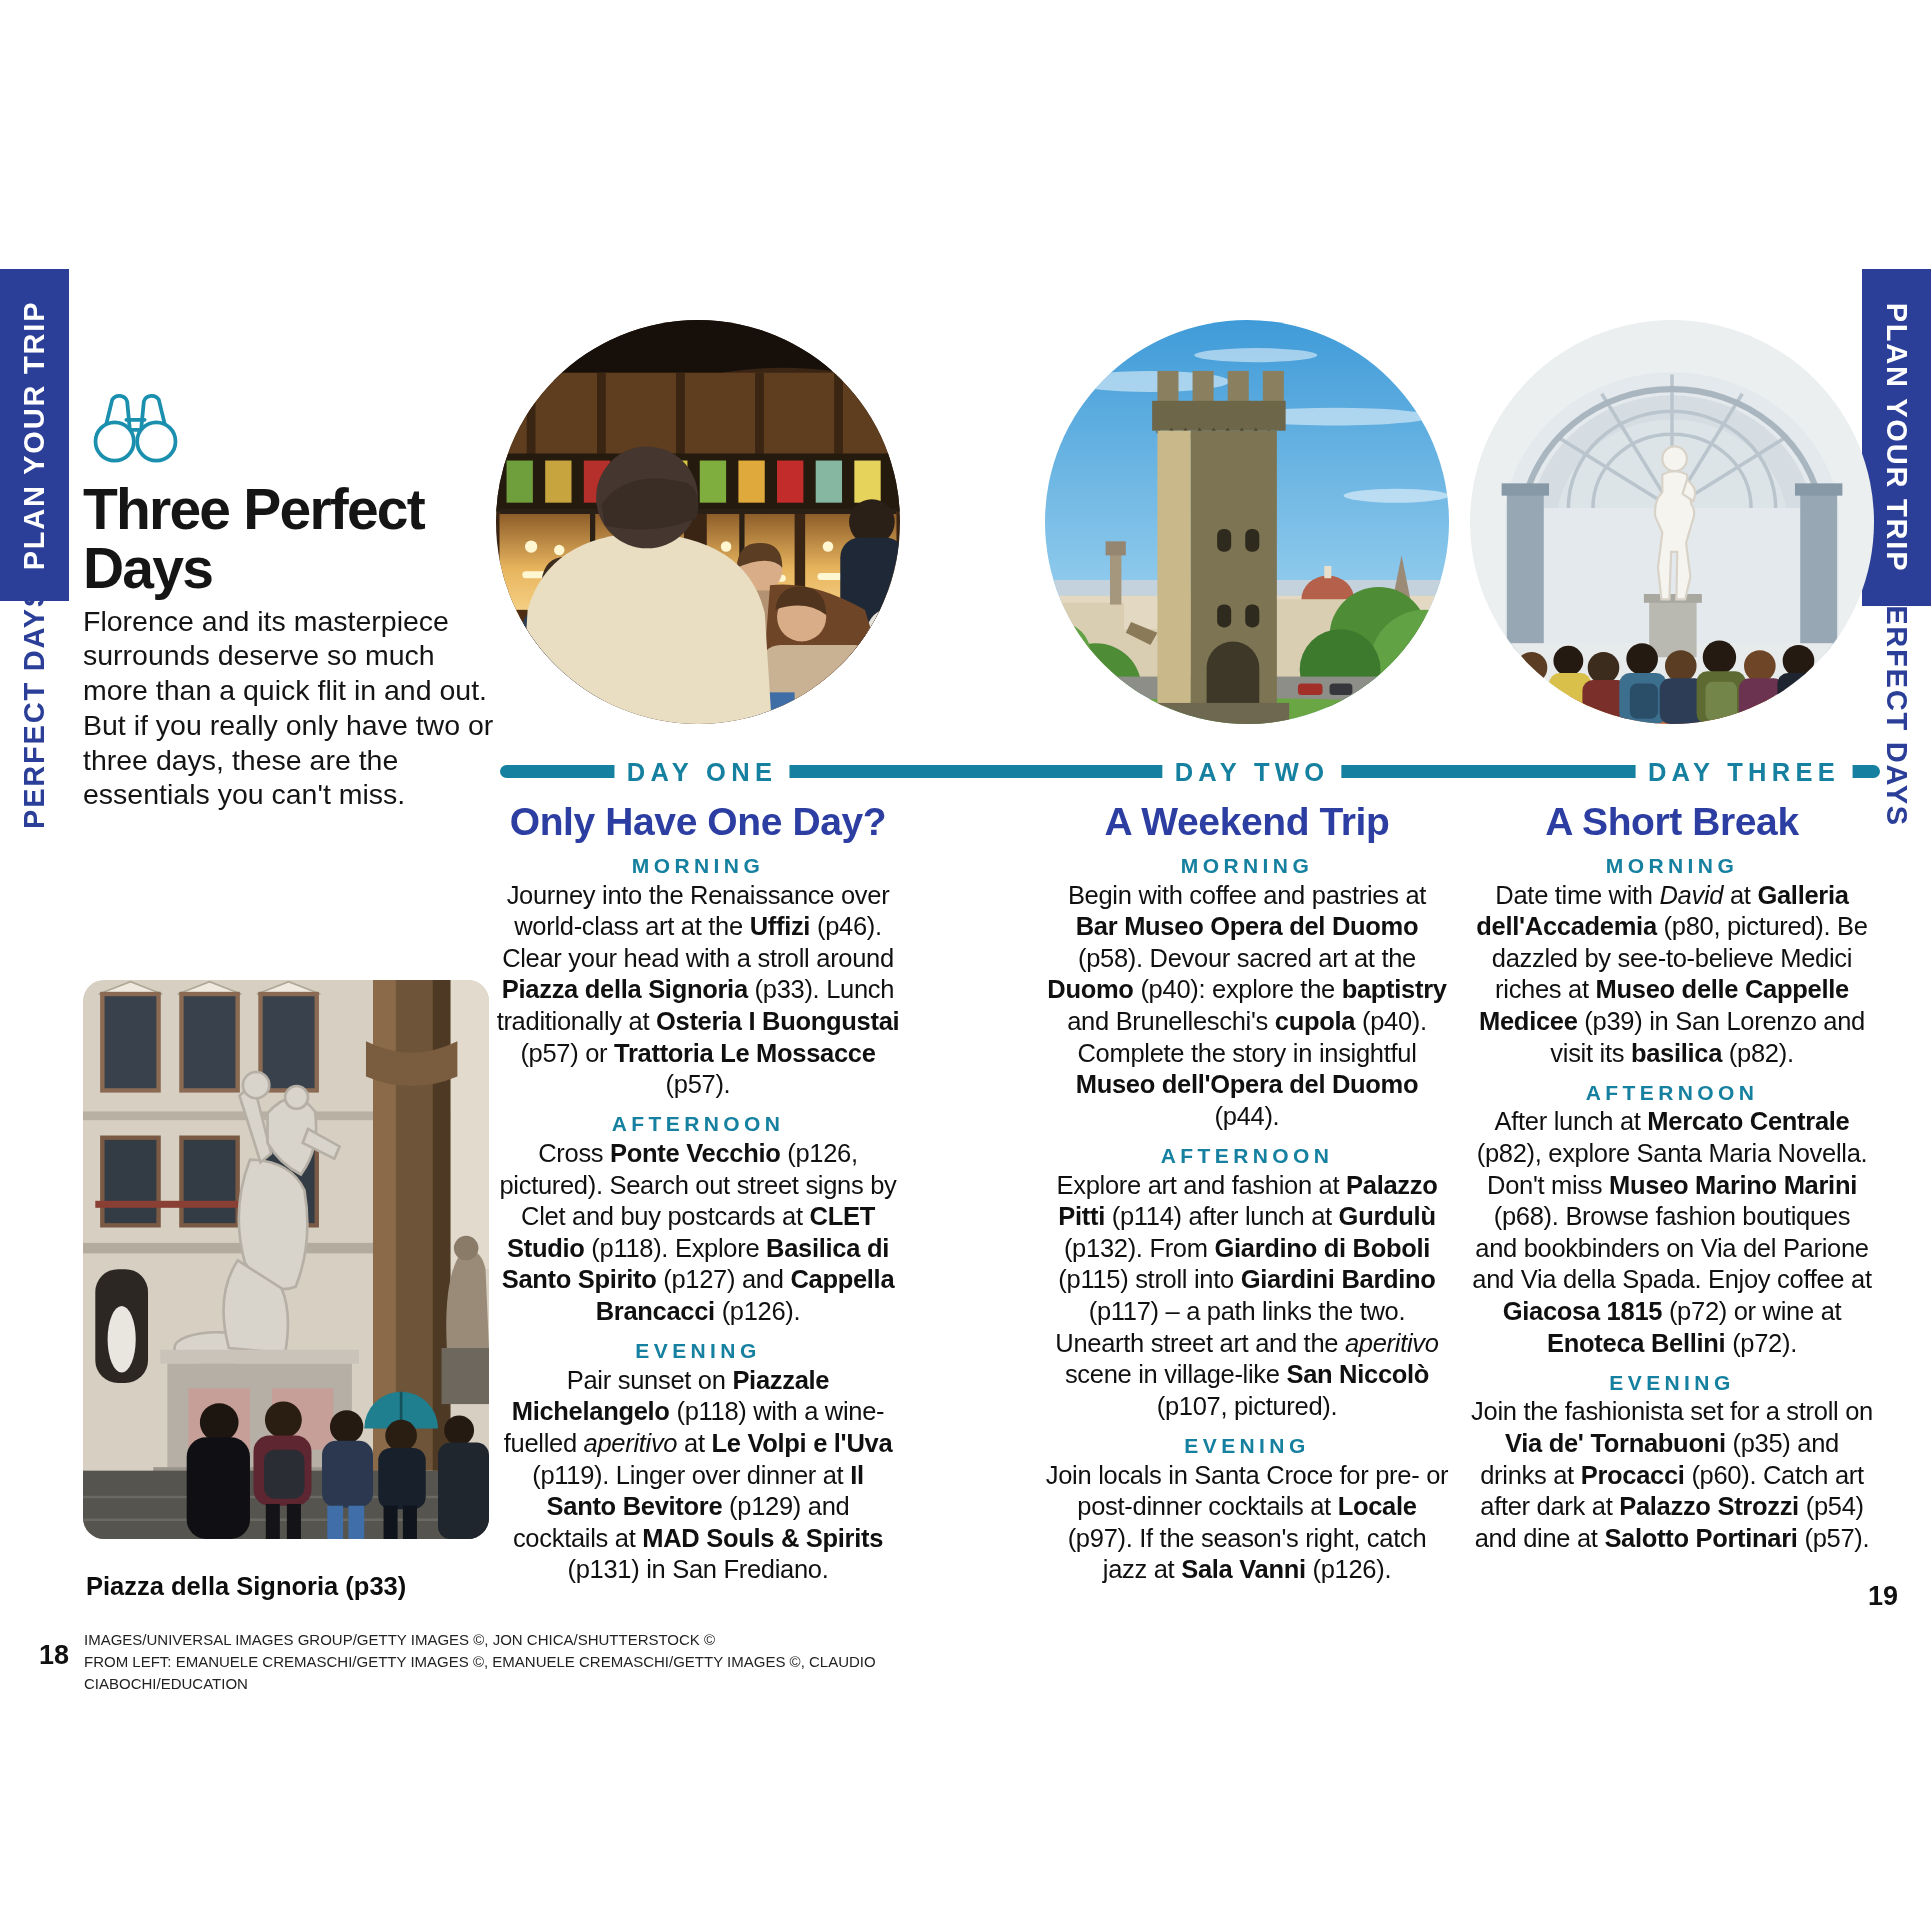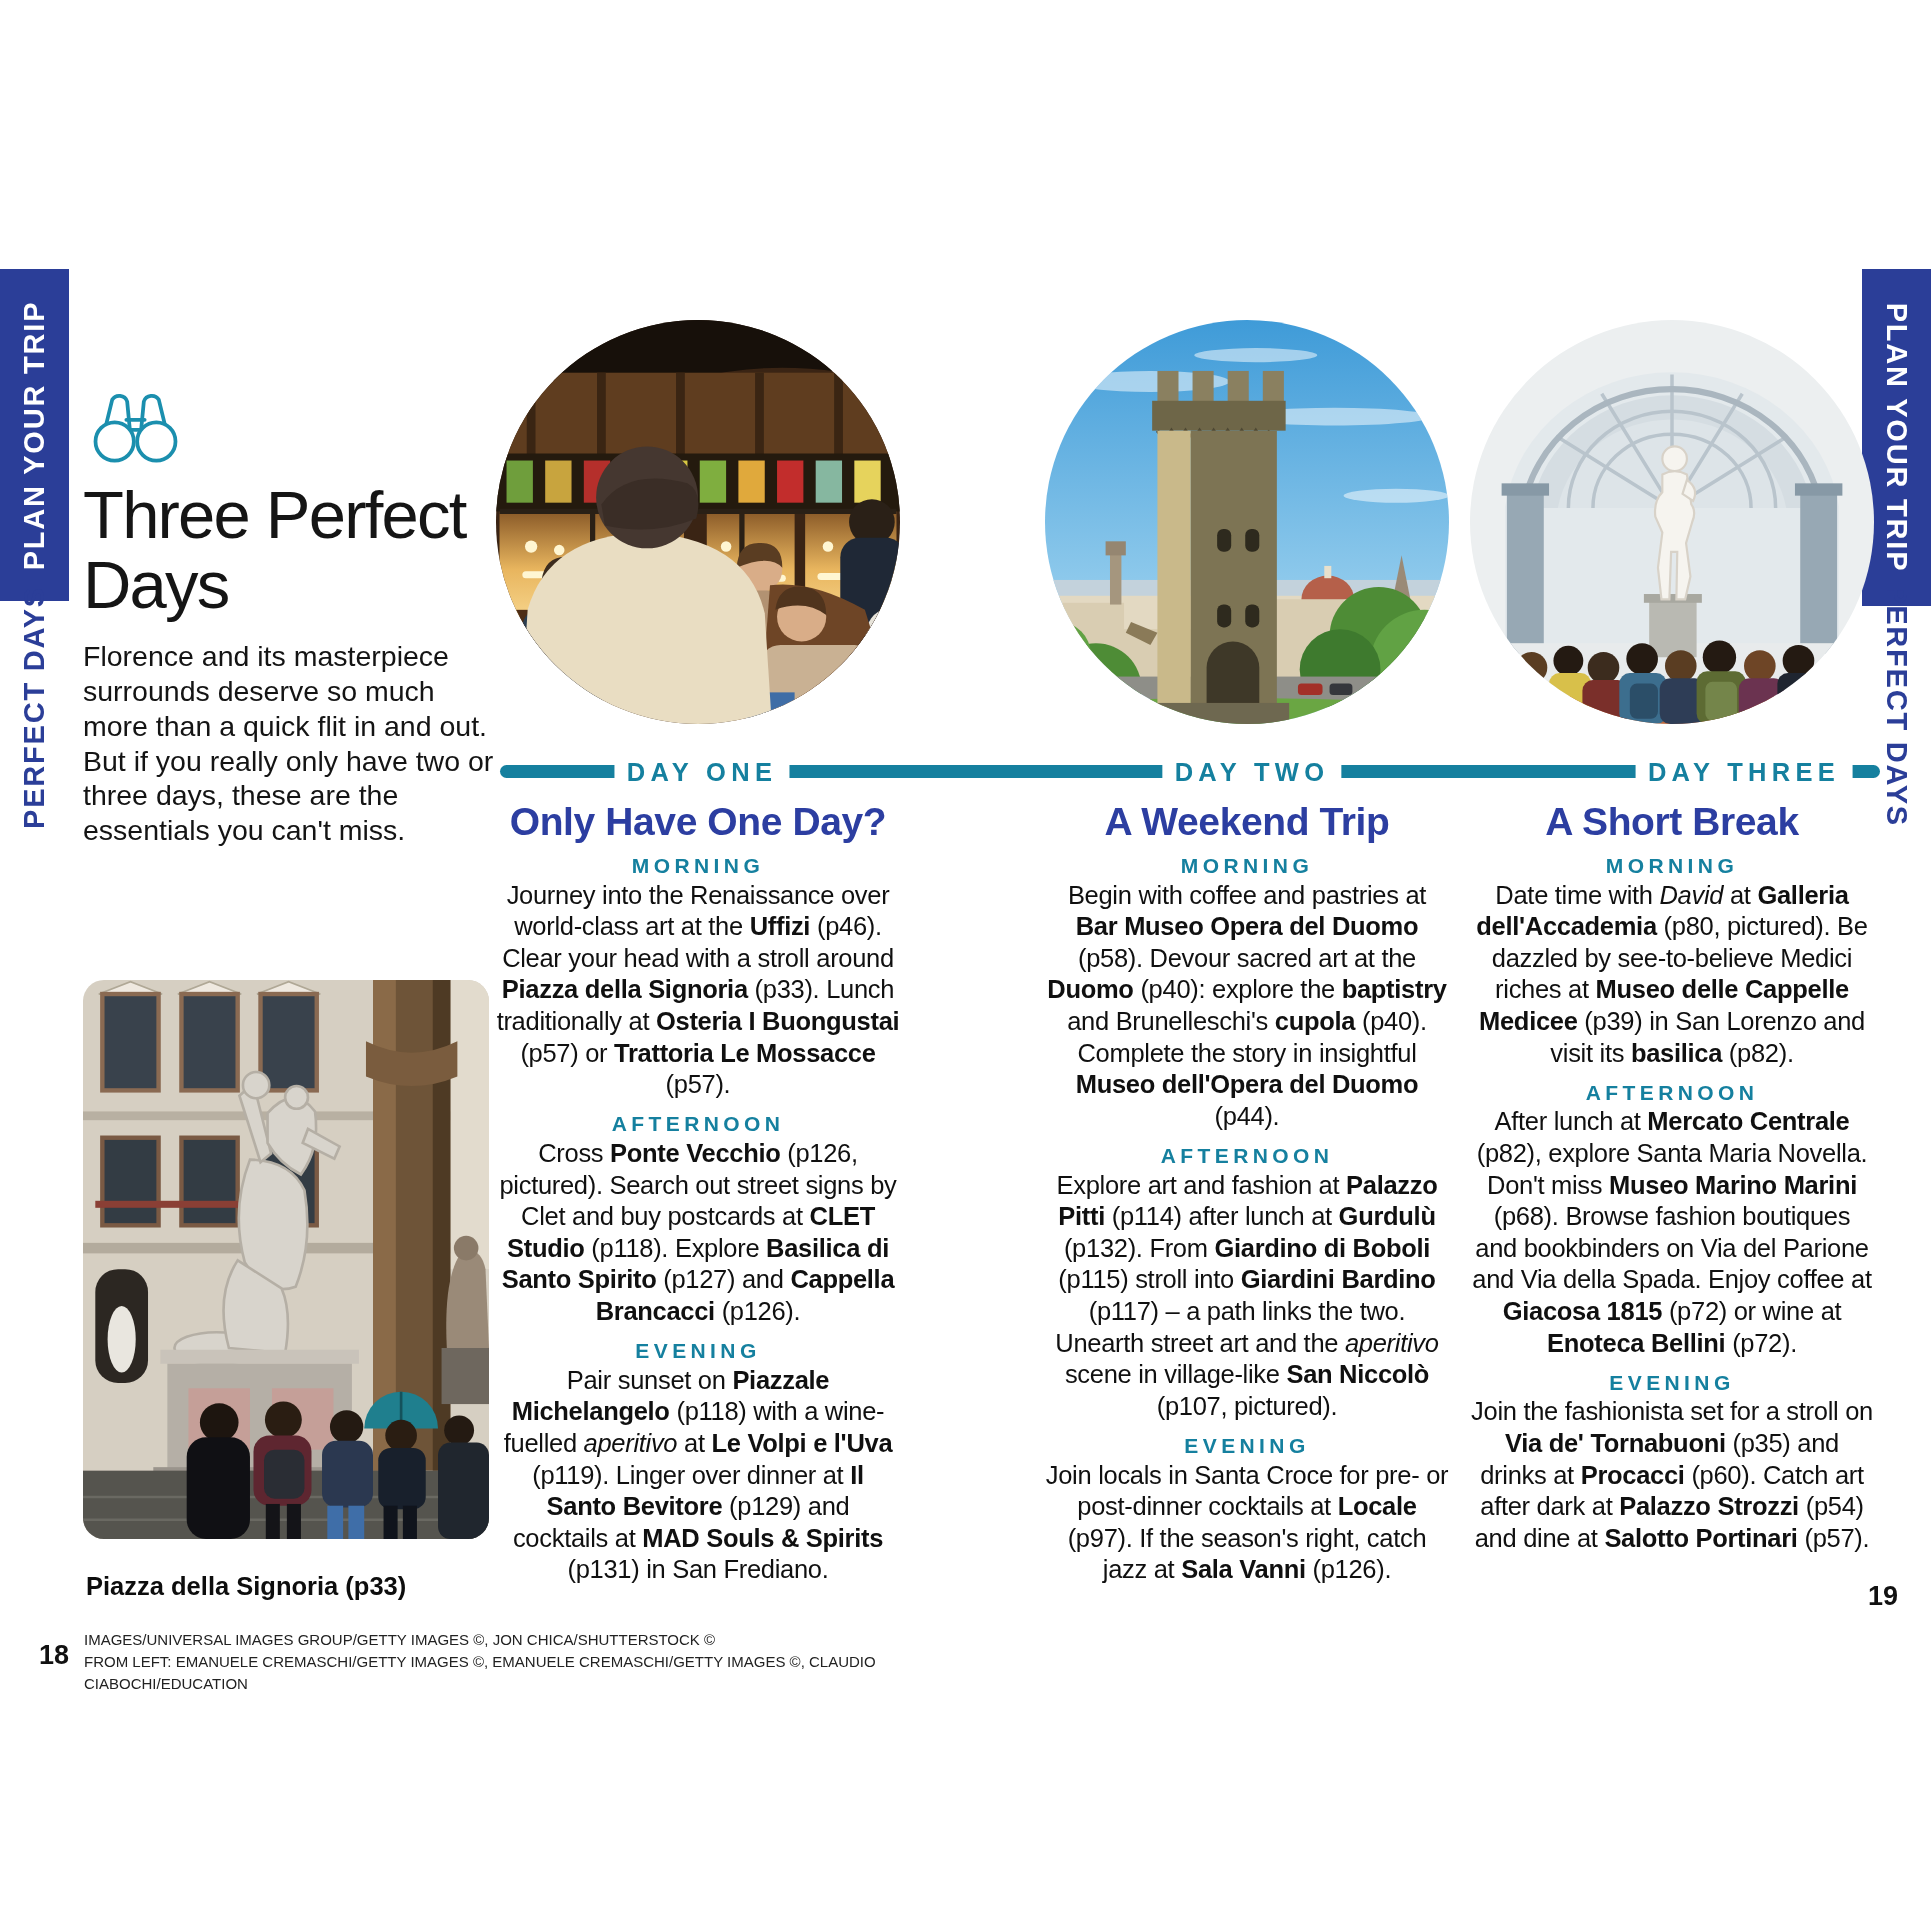--- a/index.html
+++ b/index.html
@@ -21,22 +21,22 @@
   .rail-left-blue span{transform:rotate(-90deg);color:#fff;}
   .rail-left-perfect{left:0;top:614px;width:69px;height:186px;}
   .rail-left-perfect span{transform:rotate(-90deg);color:var(--tab_blue);}
   .rail-right-blue{left:1862px;top:269px;width:69px;height:337px;background:var(--tab_blue);}
   .rail-right-blue span{transform:rotate(90deg);color:#fff;}
   .rail-right-perfect{left:1862px;top:614px;width:69px;height:183px;}
   .rail-right-perfect span{transform:rotate(90deg);color:var(--tab_blue);}
   
   .intro{position:absolute;left:83px;top:389px;width:411px;}
   .intro .icon{display:block;margin:0 0 16px 5.3px;}
-  .intro h1{margin:0;font-size:67px;line-height:1.04;letter-spacing:-1.8px;color:#151515;font-weight:normal;}
-  .intro p{margin:20px 0 0;font-size:28.5px;line-height:1.22;}
+  .intro h1{margin:0;font-size:57px;line-height:1.04;letter-spacing:-1.8px;color:#151515;font-weight:bold;}
+  .intro p{margin:5px 0 0;font-size:28.5px;line-height:1.22;}
   .lead-photo{position:absolute;left:83px;top:980px;width:406px;height:559px;border-radius:21px;overflow:hidden;}
   .lead-photo svg{display:block;width:100%;height:100%;}
   .lead-caption{position:absolute;left:86px;top:1572px;font-size:25.5px;font-weight:bold;color:#0d0d0d;}
   
   .credits{position:absolute;left:84px;top:1629px;width:904px;font-size:15px;line-height:1.45;color:#222;}
   .pagenum{position:absolute;font-size:27px;font-weight:bold;color:#111;}
   .pagenum-left{left:39px;top:1640px;}
   .pagenum-right{left:1868px;top:1581px;}
   
   .divider{position:absolute;left:500px;top:765px;width:1380px;height:13px;background:var(--teal);border-radius:7px;}

